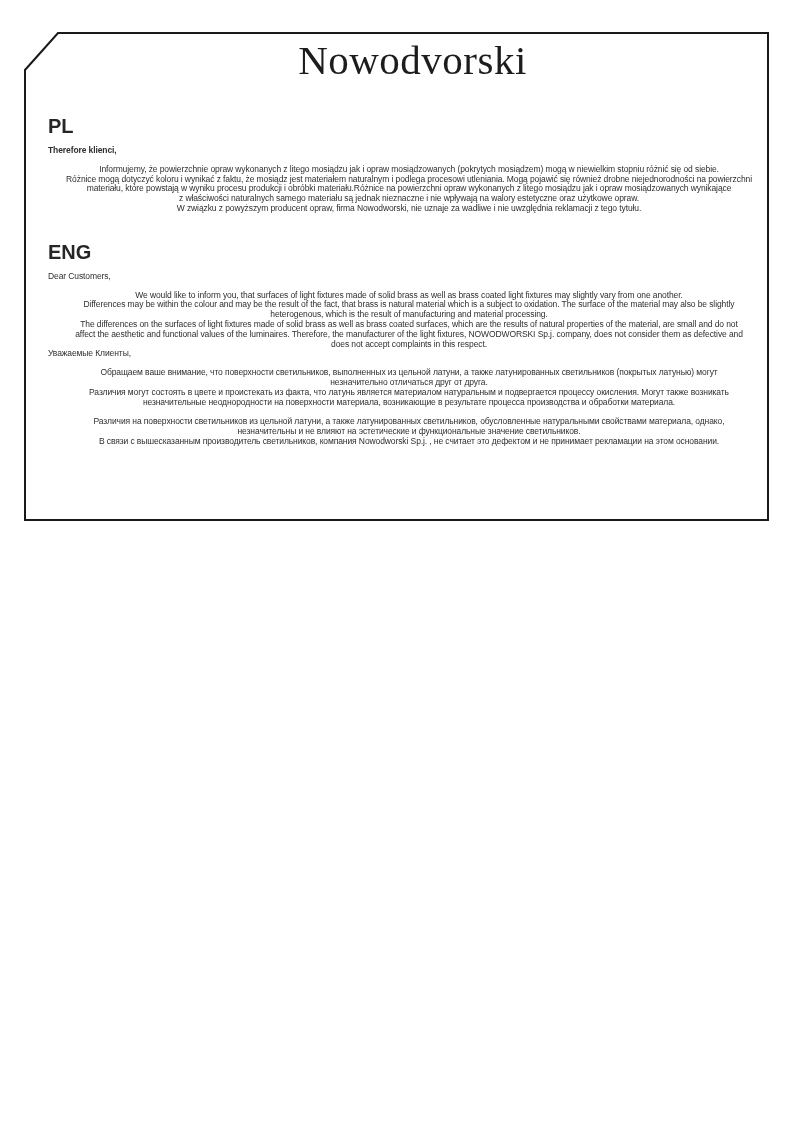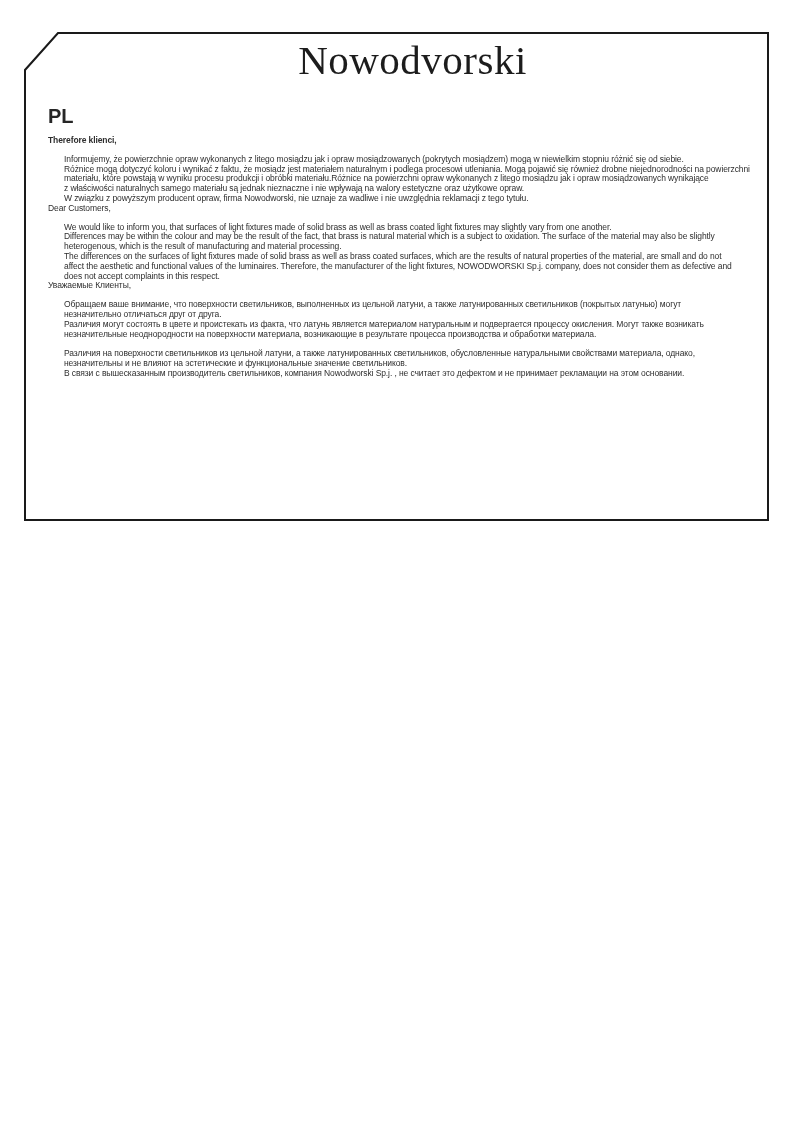--- a/index.html
+++ b/index.html
@@ -43,21 +43,21 @@
     margin-top: 3px;
     font-size: 9px;
     font-weight: 600;
     letter-spacing: 9px;
     text-indent: 9px;
     color: #3a3a3a;
   }
   .content {
     position: absolute;
     left: 48px;
-    top: 106px;
+    top: 116px;
     width: 712px;
   }
   .section-heading {
     font-size: 20px;
     font-weight: 700;
     line-height: 1;
     color: #262626;
     margin: 0 0 10px 0;
   }
   .section + .section .section-heading {
@@ -70,21 +70,22 @@
     letter-spacing: -0.1px;
   }
   .greeting.bold {
     font-weight: 700;
   }
   .body-text {
     font-size: 8.5px;
     line-height: 9.8px;
     letter-spacing: -0.1px;
     white-space: pre-line;
-    margin: 9px 0 0 16px;
+    margin: 9px 0 0 10px;
+    text-align: center;
   }
   .body-text + .body-text {
     margin-top: 10px;
   }
 </style>
 </head>
 <body>
 
 <div class="page">
 
@@ -102,20 +103,21 @@
       <div class="section-heading">PL</div>
       <div class="greeting bold">Therefore klienci,</div>
       <p class="body-text">Informujemy, że powierzchnie opraw wykonanych z litego mosiądzu jak i opraw mosiądzowanych (pokrytych mosiądzem) mogą w niewielkim stopniu różnić się od siebie.
 Różnice mogą dotyczyć koloru i wynikać z faktu, że mosiądz jest materiałem naturalnym i podlega procesowi utleniania. Mogą pojawić się również drobne niejednorodności na powierzchni
 materiału, które powstają w wyniku procesu produkcji i obróbki materiału.Różnice na powierzchni opraw wykonanych z litego mosiądzu jak i opraw mosiądzowanych wynikające
 z właściwości naturalnych samego materiału są jednak nieznaczne i nie wpływają na walory estetyczne oraz użytkowe opraw.
 W związku z powyższym producent opraw, firma Nowodworski, nie uznaje za wadliwe i nie uwzględnia reklamacji z tego tytułu.</p>
     </div>
 
     <div class="section">
+      <div class="section-heading">ENG</div>
       <div class="greeting">Dear Customers,</div>
       <p class="body-text">We would like to inform you, that surfaces of light fixtures made of solid brass as well as brass coated light fixtures may slightly vary from one another.
 Differences may be within the colour and may be the result of the fact, that brass is natural material which is a subject to oxidation. The surface of the material may also be slightly
 heterogenous, which is the result of manufacturing and material processing.
 The differences on the surfaces of light fixtures made of solid brass as well as brass coated surfaces, which are the results of natural properties of the material, are small and do not
 affect the aesthetic and functional values of the luminaires. Therefore, the manufacturer of the light fixtures, NOWODWORSKI Sp.j. company, does not consider them as defective and
 does not accept complaints in this respect.</p>
     </div>
 
     <div class="section">

